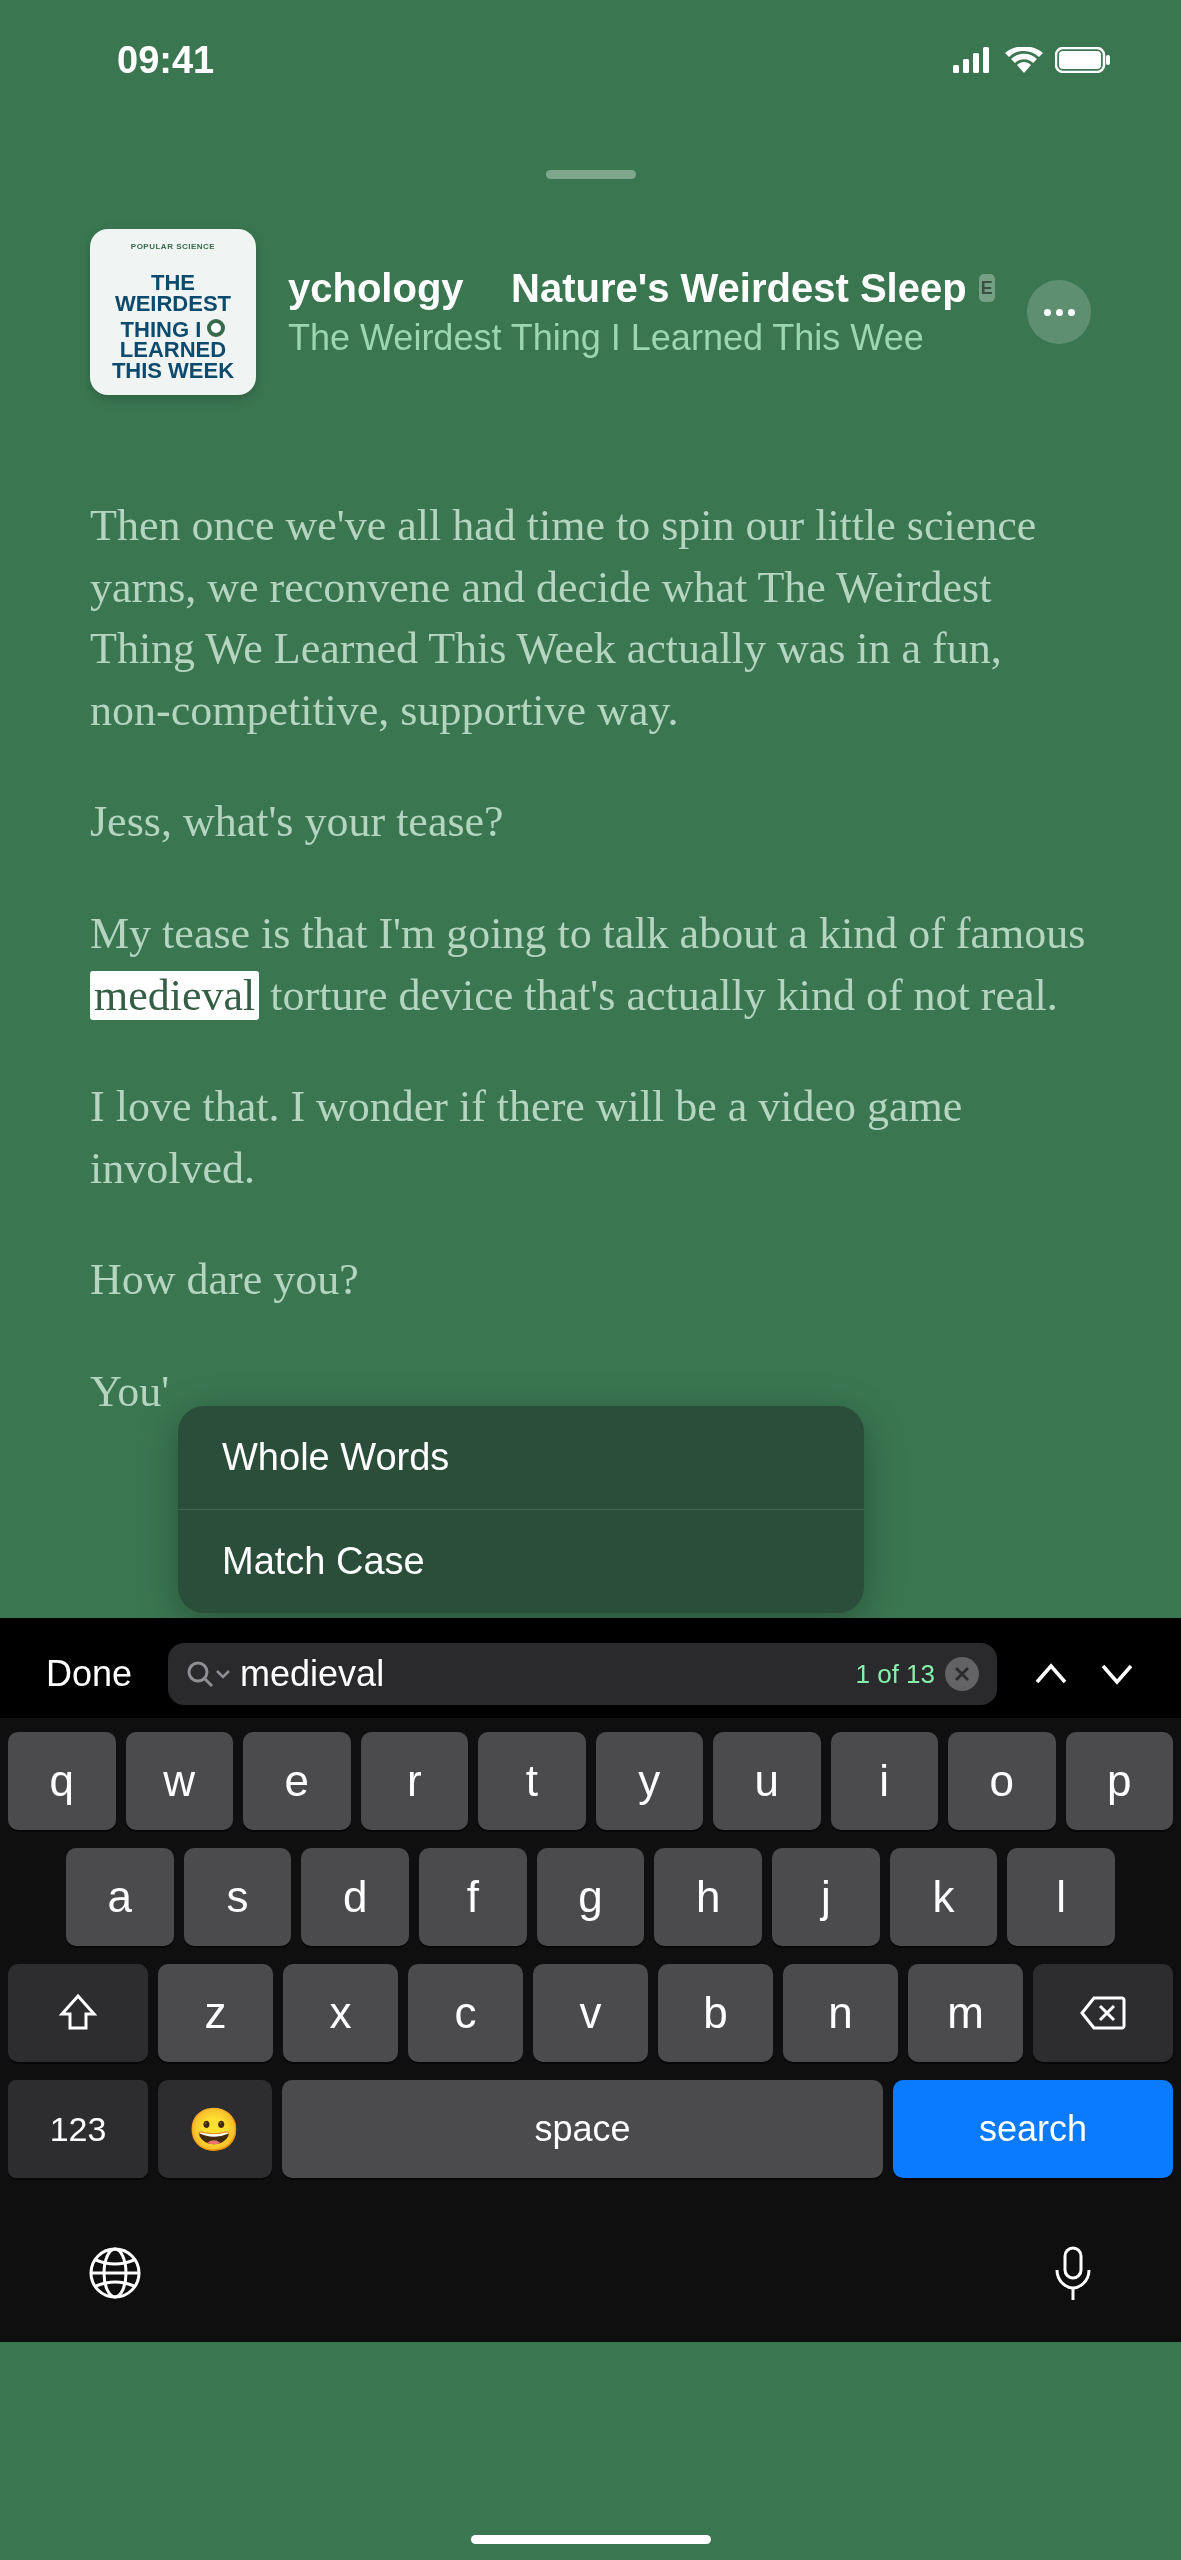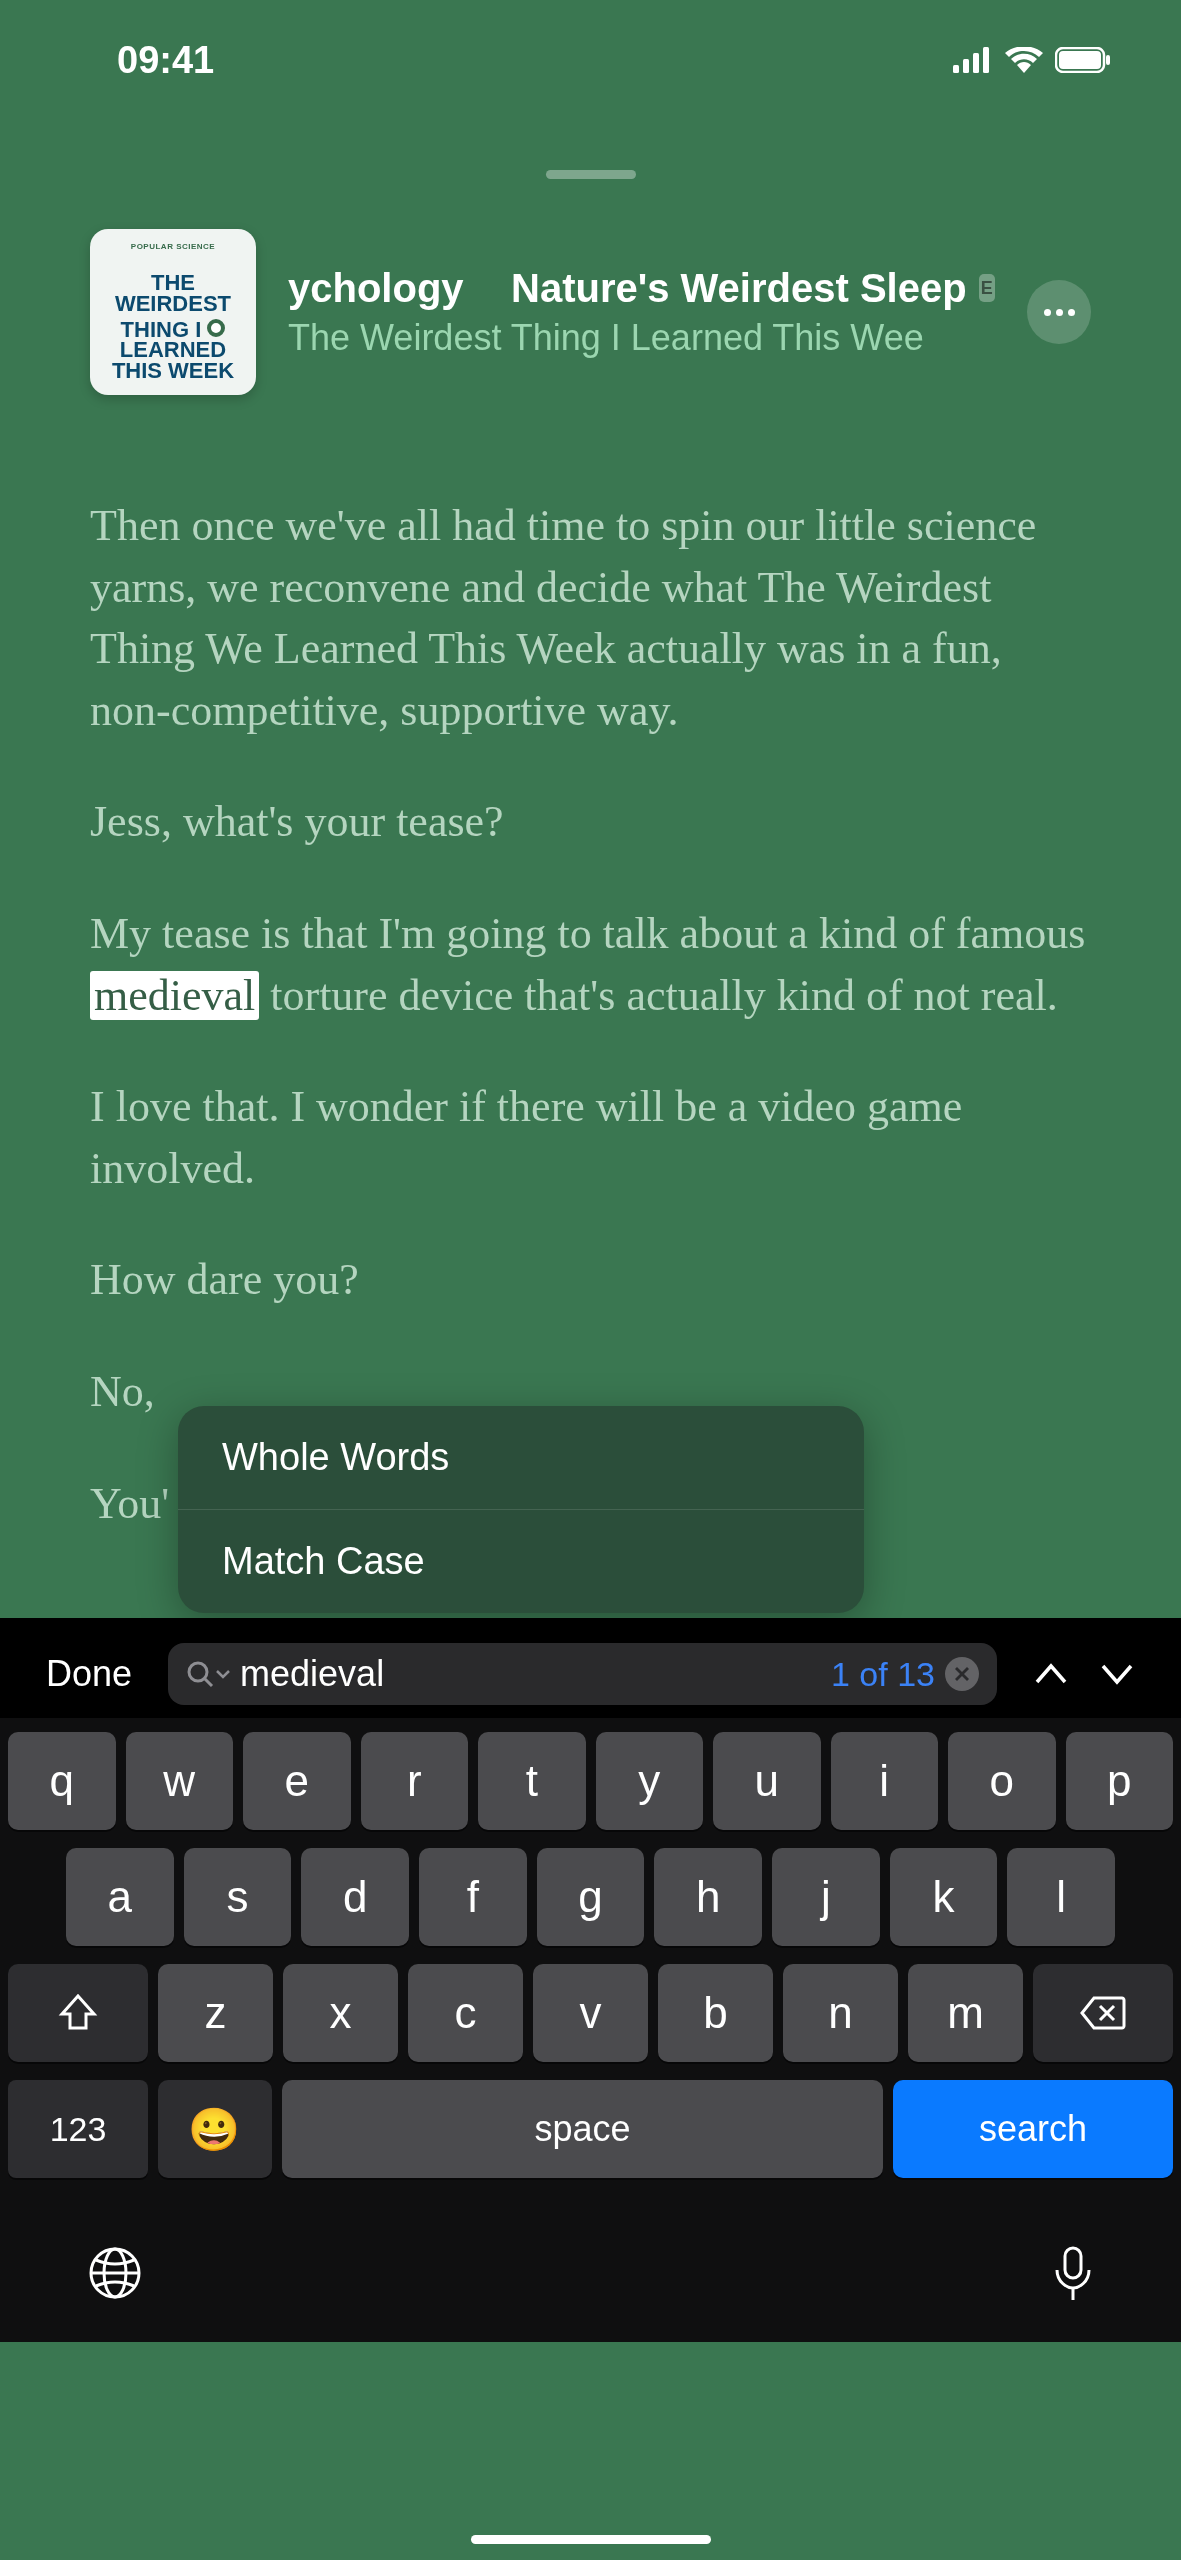--- a/index.html
+++ b/index.html
@@ -209,22 +209,22 @@
     }
     .search-input {
       flex: 1;
       background: transparent;
       border: none;
       color: #fff;
       font-size: 36px;
       outline: none;
     }
     .search-count {
-      color: #3b82f6;
-      font-size: 34px;
+      color: #86efac;
+      font-size: 26px;
     }
     .clear-btn {
       width: 34px;
       height: 34px;
       border-radius: 50%;
       background: #636366;
       display: flex;
       align-items: center;
       justify-content: center;
       color: #2a2a2c;
@@ -352,21 +352,20 @@
 </div>
 
 <div class="transcript">
   <p>Then once we've all had time to spin our little science yarns, we reconvene and decide what The Weirdest Thing We Learned This Week actually was in a fun, non-competitive, supportive way.</p>
   <p>Jess, what's your tease?</p>
   <p>
     <span>My tease is that I'm going to talk about a kind of famous </span><span class="highlight">medieval</span><span> torture device that's actually kind of not real.</span>
   </p>
   <p>I love that. I wonder if there will be a video game involved.</p>
   <p>How dare you?</p>
-  <p>No, </p>
   <p>You'</p>
 </div>
 
 <div class="options-popup">
   <div class="option-item">Whole Words</div>
   <div class="option-divider"></div>
   <div class="option-item">Match Case</div>
 </div>
 
 <div class="search-area">

